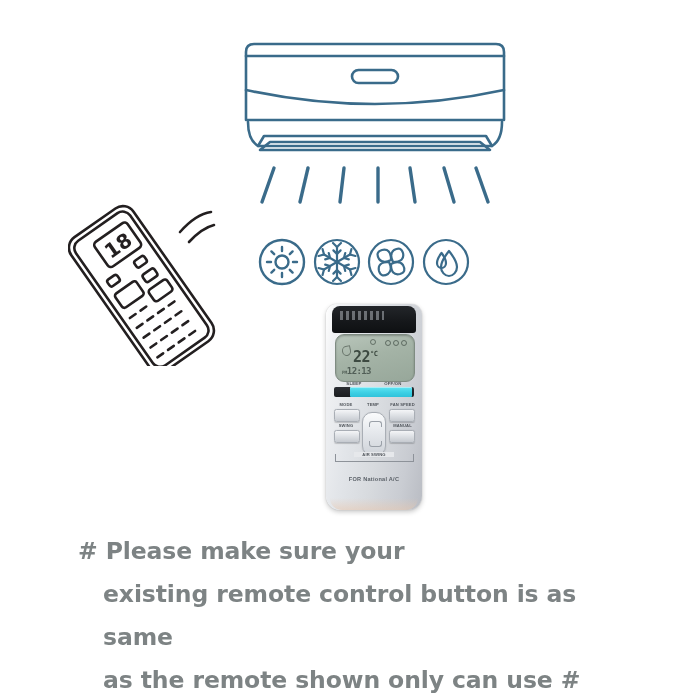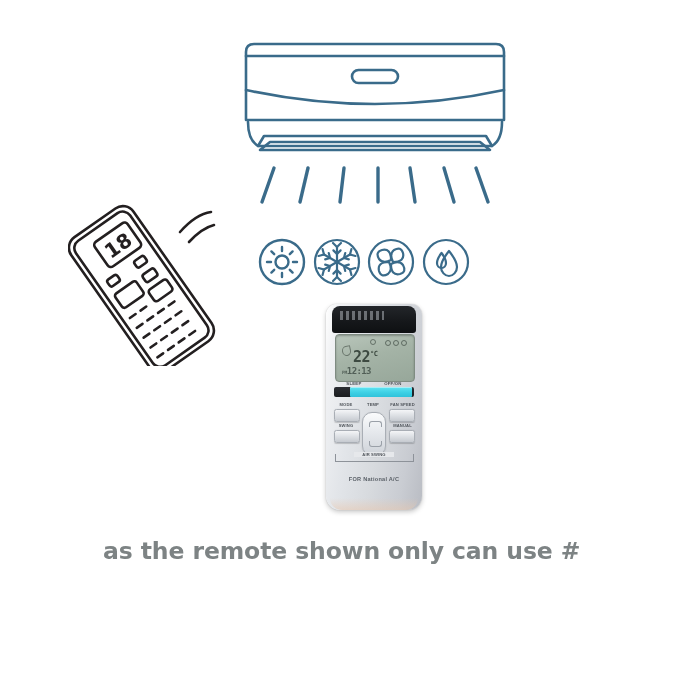--- a/index.html
+++ b/index.html
@@ -107,21 +107,21 @@
         rgba(0,0,0,0) 3px, rgba(0,0,0,0) 6px);
     opacity: 0.75;
   }
 
   .lcd {
     position: absolute;
     left: 9px;
     top: 30px;
     width: 78px;
     height: 46px;
-    border-radius: 4px;
+    border-radius: 9px;
     background: linear-gradient(165deg, #b9c6bb 0%, #a4b3a6 45%, #97a79a 100%);
     border: 1px solid #7f8c82;
     box-shadow: inset 0 1px 2px rgba(0,0,0,0.25);
     overflow: hidden;
   }
   .lcd-inner {
     position: absolute;
     inset: 2px;
   }
   .lcd-temp {
@@ -506,16 +506,18 @@
     </div>
 
     <div class="remote-footer">
       <div class="remote-brand">FOR National A/C</div>
       <div class="warm-shadow"></div>
     </div>
 
   </div>
 
   <div class="notice">
+    <div class="ln1"># Please make sure your</div>
+    <div class="ln2">existing remote control button is as same</div>
     <div class="ln3">as the remote shown only can use #</div>
   </div>
 
 </div>
 
 </body></html>

